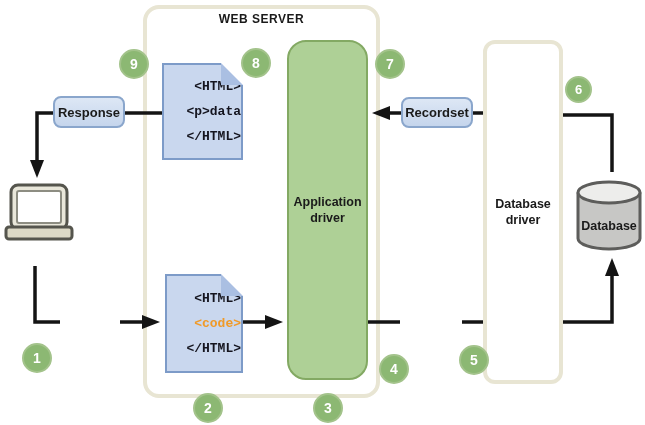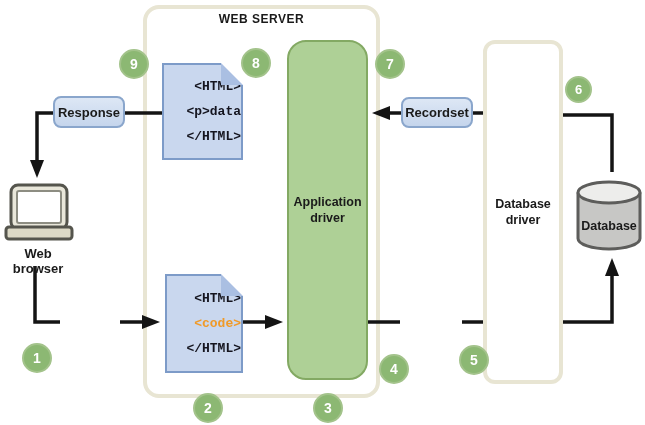--- a/index.html
+++ b/index.html
@@ -141,21 +141,20 @@
     <div class="code-line">&lt;HTML&gt;</div>
     <div class="code-line highlight">&lt;code&gt;</div>
     <div class="code-line">&lt;/HTML&gt;</div>
   </div>
 
   <svg class="laptop" width="70" height="60" viewBox="0 0 70 60">
     <rect x="7" y="2" width="56" height="44" rx="7" fill="#e9e7da" stroke="#55554d" stroke-width="3"></rect>
     <rect x="13" y="8" width="44" height="32" rx="2" fill="#ffffff" stroke="#8d8d82" stroke-width="2"></rect>
     <rect x="2" y="44" width="66" height="12" rx="3" fill="#dcd9c6" stroke="#55554d" stroke-width="3"></rect>
   </svg>
-  <div class="client-label">Web browser</div>
 
   <svg class="cylinder" width="68" height="74" viewBox="0 0 68 74">
     <path d="M3,13.5 L3,59.5 A31,10.5 0 0 0 65,59.5 L65,13.5" fill="#c7c7c5" stroke="#5d5d5b" stroke-width="3"></path>
     <ellipse cx="34" cy="13.5" rx="31" ry="10.5" fill="#ededeb" stroke="#5d5d5b" stroke-width="3"></ellipse>
   </svg>
   <div class="db-label">Database</div>
 
   <div class="step s1">1</div>
   <div class="step s2">2</div>
   <div class="step s3">3</div>

